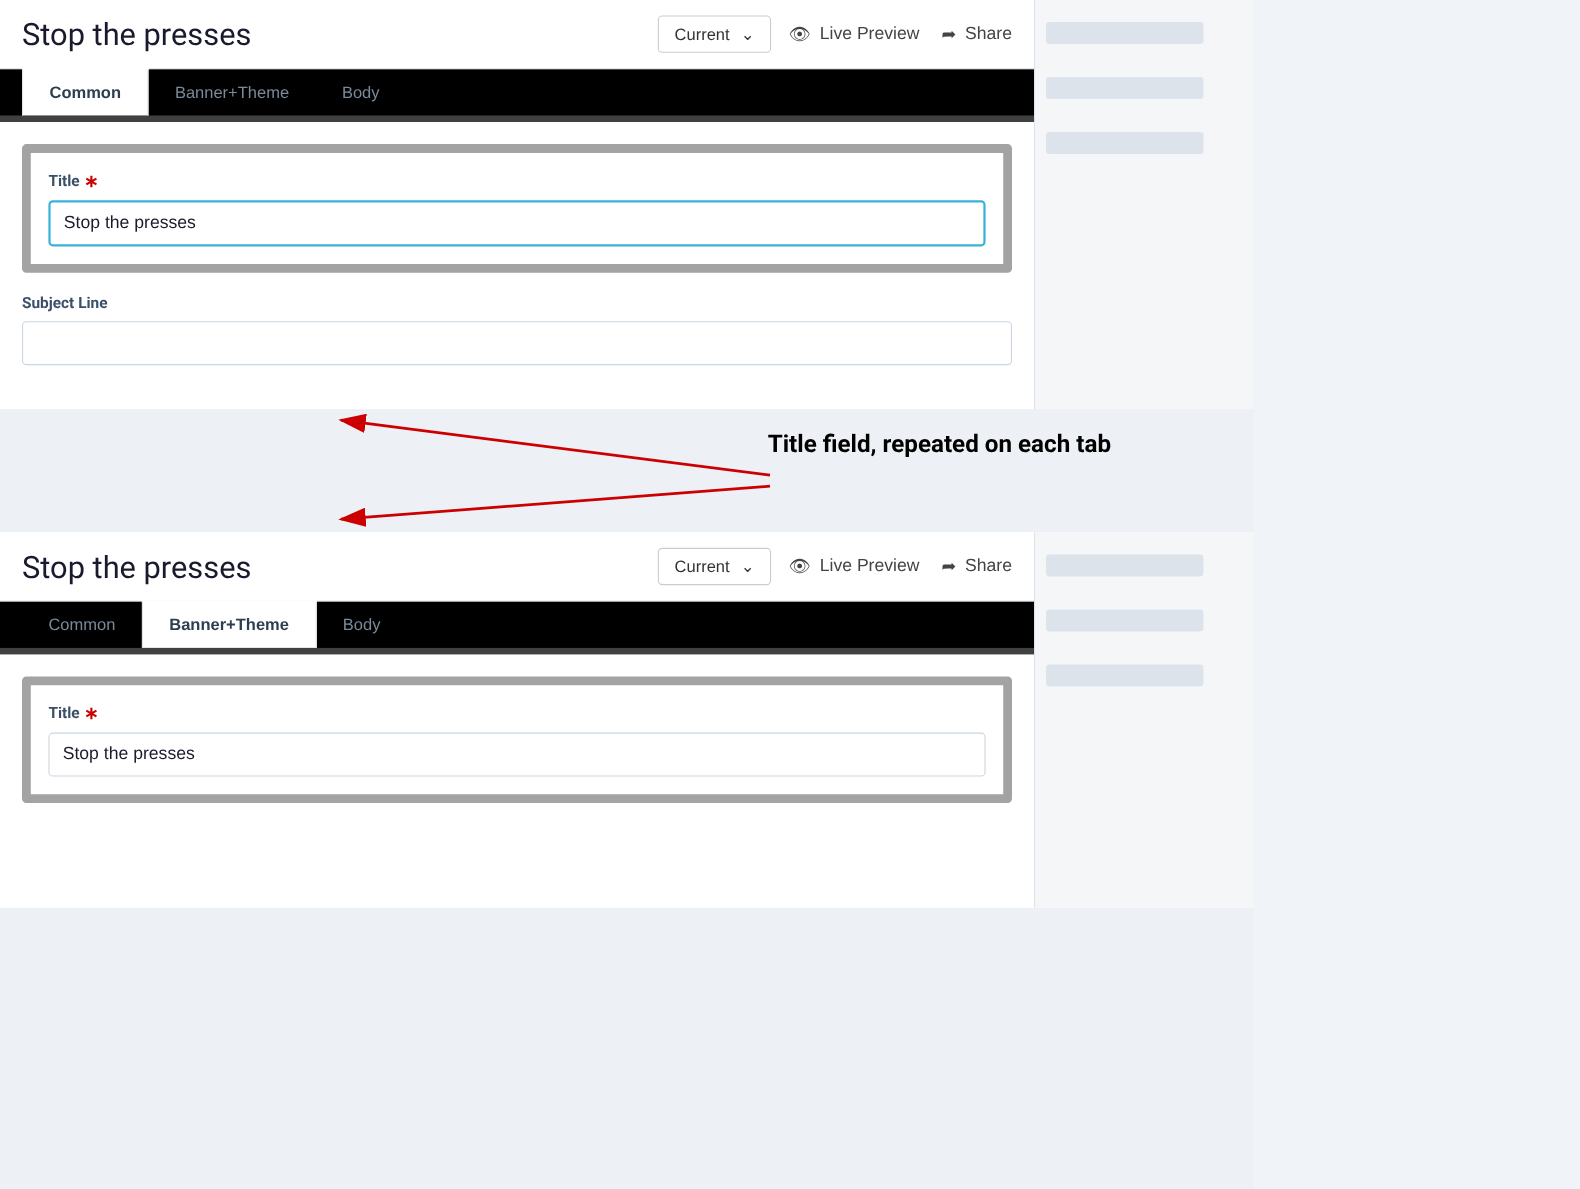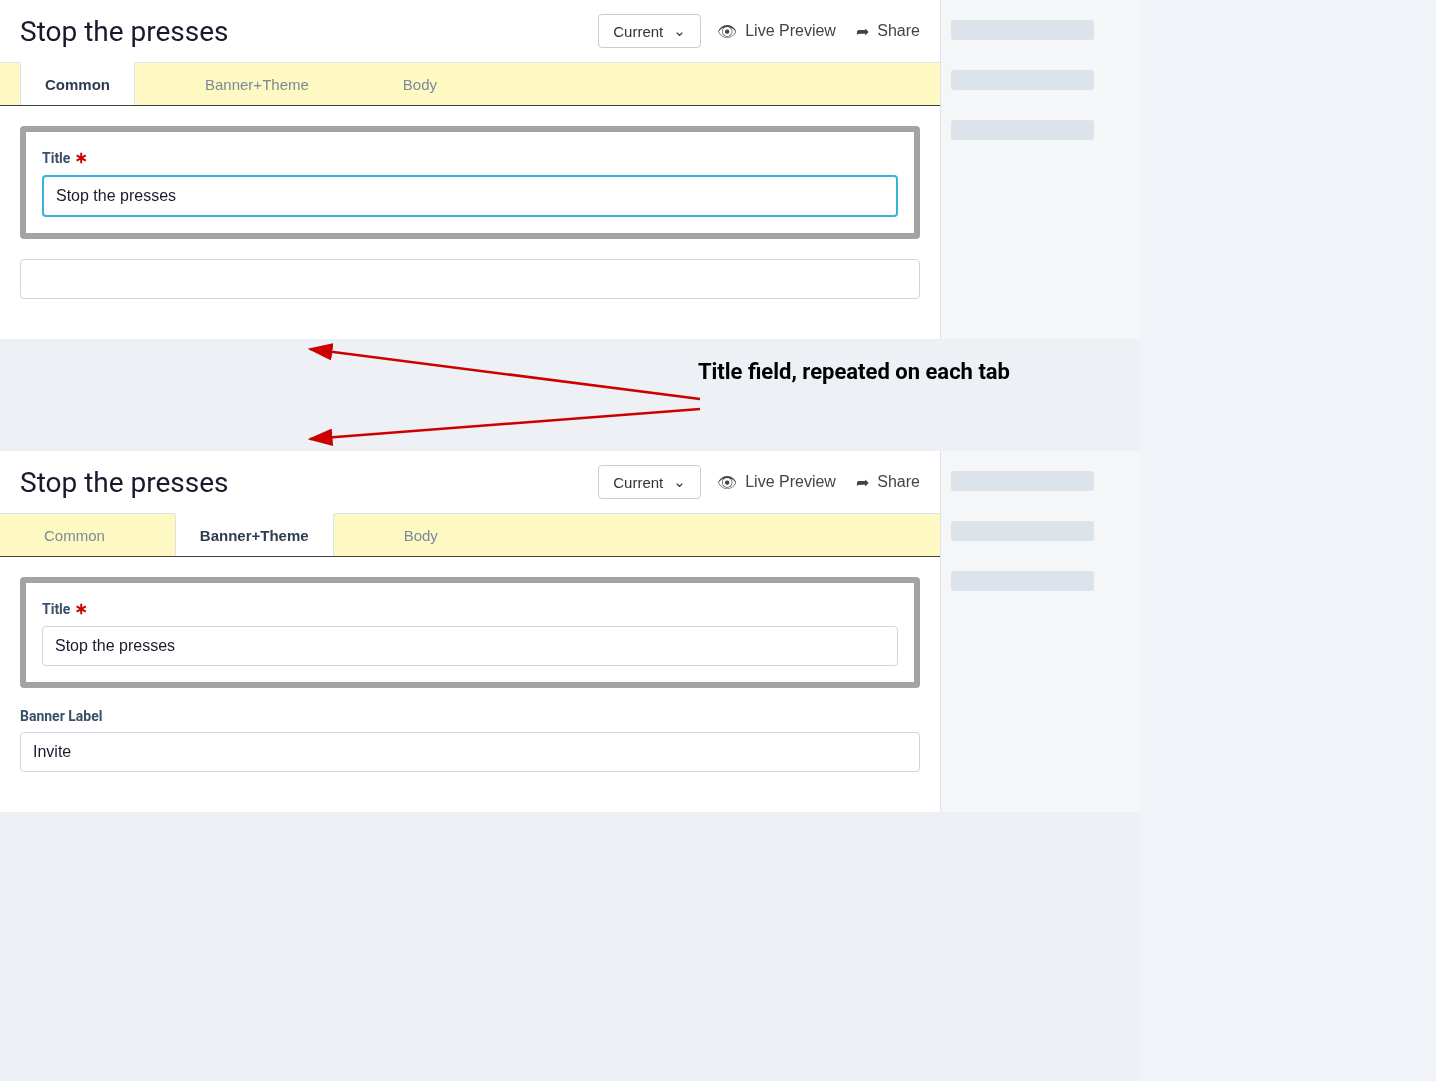--- a/index.html
+++ b/index.html
@@ -63,23 +63,22 @@
       font-size: 16px;
       color: #444;
       cursor: pointer;
       background: none;
       border: none;
     }
 
     .tabs {
       display: flex;
       padding: 0 20px;
-      background: #fef9c3;
-      border-bottom: 1px solid #404040;
-      gap: 46px;
+      background: #000000;
+      border-bottom: 6px solid #404040;
     }
 
     .tab {
       padding: 12px 24px;
       font-size: 15px;
       cursor: pointer;
       color: #7a8a9a;
       border: none;
       background: none;
       position: relative;
@@ -106,21 +105,21 @@
     }
 
     .panel-content {
       padding: 20px;
       background: #fff;
       min-height: 230px;
     }
 
     
     .title-section {
-      border: 6px solid #a3a3a3;
+      border: 8px solid #a3a3a3;
       border-radius: 4px;
       padding: 16px;
       margin-bottom: 20px;
     }
 
     .field-label {
       font-size: 14px;
       font-weight: 700;
       color: #3a5068;
       margin-bottom: 8px;
@@ -265,20 +264,23 @@
 
         <div class="title-section">
           <div class="field-label">
             <span>Title</span>
             <span class="required-star">∗</span>
           </div>
           <input class="title-input-active" type="text" value="Stop the presses" style="">
         </div>
 
         <div class="subject-section">
+          <div class="field-label">
+            <span>Subject Line</span>
+          </div>
           <input class="subject-input" type="text" value="" style="">
         </div>
       </div>
     </div>
 
     <div class="right-panel-stub">
       <div class="right-stub-item"></div>
       <div class="right-stub-item"></div>
       <div class="right-stub-item"></div>
     </div>
@@ -338,26 +340,20 @@
       <div class="panel-content">
 
         <div class="title-section">
           <div class="field-label">
             <span>Title</span>
             <span class="required-star">∗</span>
           </div>
           <input class="title-input" type="text" value="Stop the presses" style="">
         </div>
 
-        <div class="subject-section">
-          <div class="field-label">
-            <span>Banner Label</span>
-          </div>
-          <input class="banner-input" type="text" value="Invite" style="">
-        </div>
       </div>
     </div>
 
     <div class="right-panel-stub">
       <div class="right-stub-item"></div>
       <div class="right-stub-item"></div>
       <div class="right-stub-item"></div>
     </div>
   </div>
 </div>

